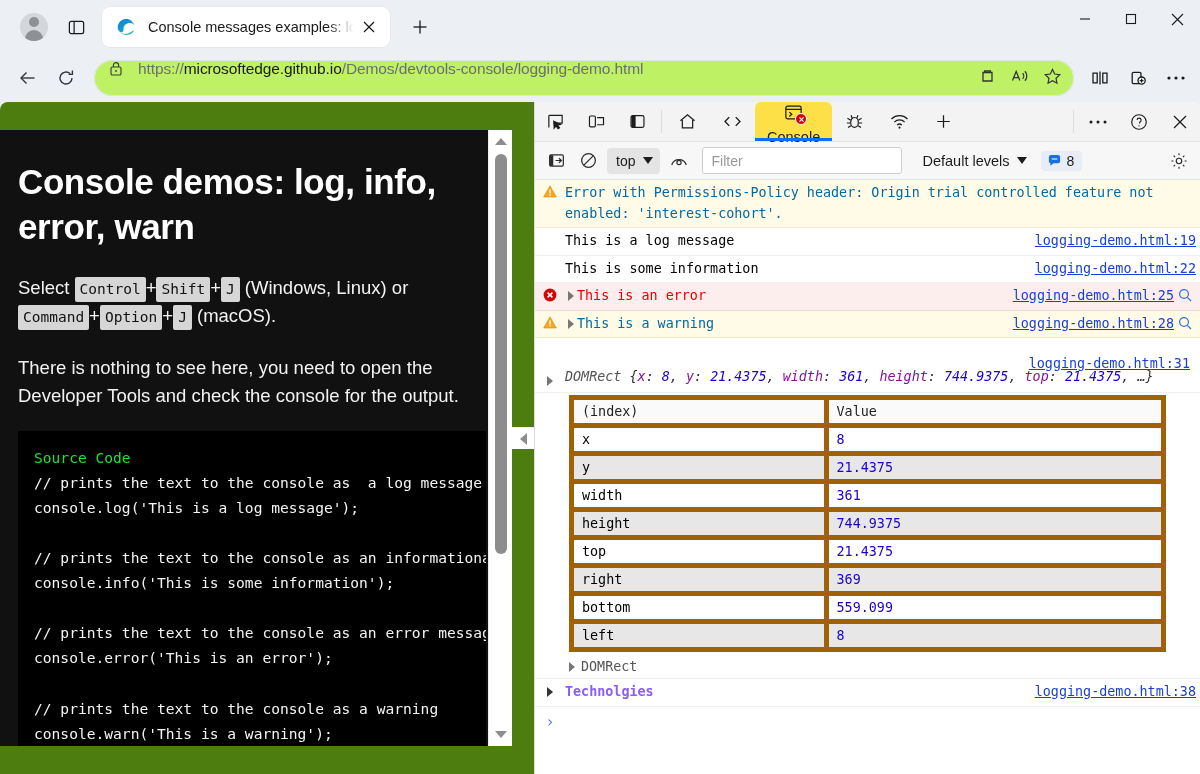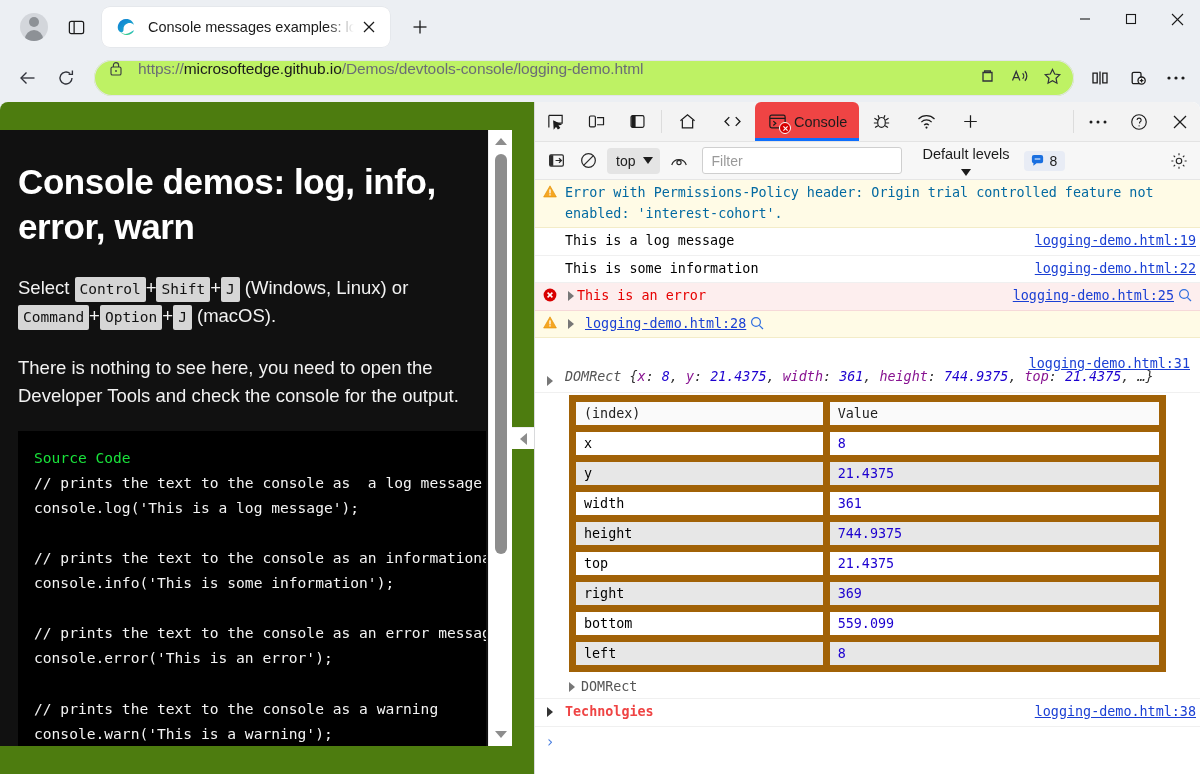--- a/index.html
+++ b/index.html
@@ -233,22 +233,23 @@
     color: #1c1c1c;
   }
   .dt-vsep { width: 1px; background: #dcdcdc; margin: 8px 3px; }
   .dt-tab {
     display: flex; align-items: center; gap: 6px;
     padding: 0 12px;
     font-size: 14.5px; color: #1c1c1c;
     position: relative;
   }
   .dt-tab.active {
-    background: #ef4444;
+    background: #fde047;
     border-radius: 6px 6px 0 0;
+    flex-direction: column;
   }
   .dt-tab.active::after {
     content: ""; position: absolute; left: 0; right: 0; bottom: 0;
     height: 3px; background: #0d6efd;
   }
   .dt-spacer { flex: 1 1 auto; }
 
   .dt-filterbar {
     height: 38px; flex: 0 0 38px;
     display: flex; align-items: center;
@@ -270,21 +271,21 @@
   }
   .filter-input {
     flex: 0 0 200px; height: 27px;
     background: #fff; border: 1px solid #cfcfcf; border-radius: 3px;
     display: flex; align-items: center; padding: 0 8px;
     font-size: 14px; color: #9a9a9a;
     margin-left: 6px;
   }
   .levels {
     display: flex; align-items: center; gap: 7px;
-    font-size: 14.5px; color: #1c1c1c; margin-left: 18px; flex-direction: column;
+    font-size: 14.5px; color: #1c1c1c; margin-left: 18px;
   }
   .msgcount {
     display: flex; align-items: center; gap: 5px;
     background: #e8ecf5; border-radius: 4px;
     padding: 2px 8px 2px 6px; margin-left: 12px;
     font-size: 14px; color: #1c1c1c;
   }
   .caret-dn { width: 0; height: 0; border-left: 5px solid transparent; border-right: 5px solid transparent; border-top: 7px solid #1c1c1c; }
 
   
@@ -322,33 +323,33 @@
 
   .crow-src-only {
     display: block; text-align: right; padding: 18px 10px 0 0;
   }
   .crow-src-only a { color: #1a3fd4; text-decoration: underline; }
 
   
   .ctable-wrap { padding: 2px 34px 4px 34px; border-bottom: 1px solid #f0f0f0; }
   table.ctable { border-collapse: collapse; width: 100%; table-layout: fixed; }
   table.ctable th, table.ctable td {
-    border: 7px solid #a16207;
+    border: 5px solid #a16207;
     padding: 4px 8px;
     text-align: left;
     font-weight: 400;
     font-size: 13.4px;
     height: 26px;
   }
   table.ctable th { background: #fafafa; color: #222; }
   table.ctable tr.alt td { background: #e7e7e7; }
   table.ctable td.val { color: #1c00cf; }
   .ctable-foot { padding: 3px 0 2px 34px; display: flex; align-items: center; gap: 6px; color: #555; }
 
-  .crow.bold .c-text { font-weight: 700; color: #ef4444; }
+  .crow.bold .c-text { font-weight: 700; color: #8b5cf6; }
 
   .prompt-row {
     display: flex; align-items: flex-start;
     padding: 6px 4px 6px 0; min-height: 28px;
   }
   .prompt-caret { width: 30px; flex: 0 0 30px; text-align: center; color: #4a7fe0; font-size: 15px; }
 
   svg { display: block; }
 </style>
 </head>
@@ -743,20 +744,21 @@
           <div class="c-gutter">
             <svg width="14" height="13" viewBox="0 0 14 13">
               <path d="M7 0.8 13.4 12H0.6z" fill="#f5a623" stroke="#e09000" stroke-width="0.6"></path>
               <rect x="6.35" y="4.4" width="1.3" height="4" fill="#fff"></rect>
               <rect x="6.35" y="9.2" width="1.3" height="1.3" fill="#fff"></rect>
             </svg>
           </div>
           <div class="c-arrow">
               <div class="tri-right"></div>
             </div>
+          <div class="c-text warn">This is a warning</div>
           <div class="c-src">logging-demo.html:28</div>
           <div class="c-mag">
             <svg width="14" height="14" viewBox="0 0 14 14" stroke="#2f6fe0" stroke-width="1.2" fill="none">
               <circle cx="6" cy="6" r="4.4"></circle>
                 <line x1="9.3" y1="9.3" x2="13" y2="13"></line>
             </svg>
           </div>
         </div>
 
         <div style="border-bottom:1px solid #f0f0f0;">

